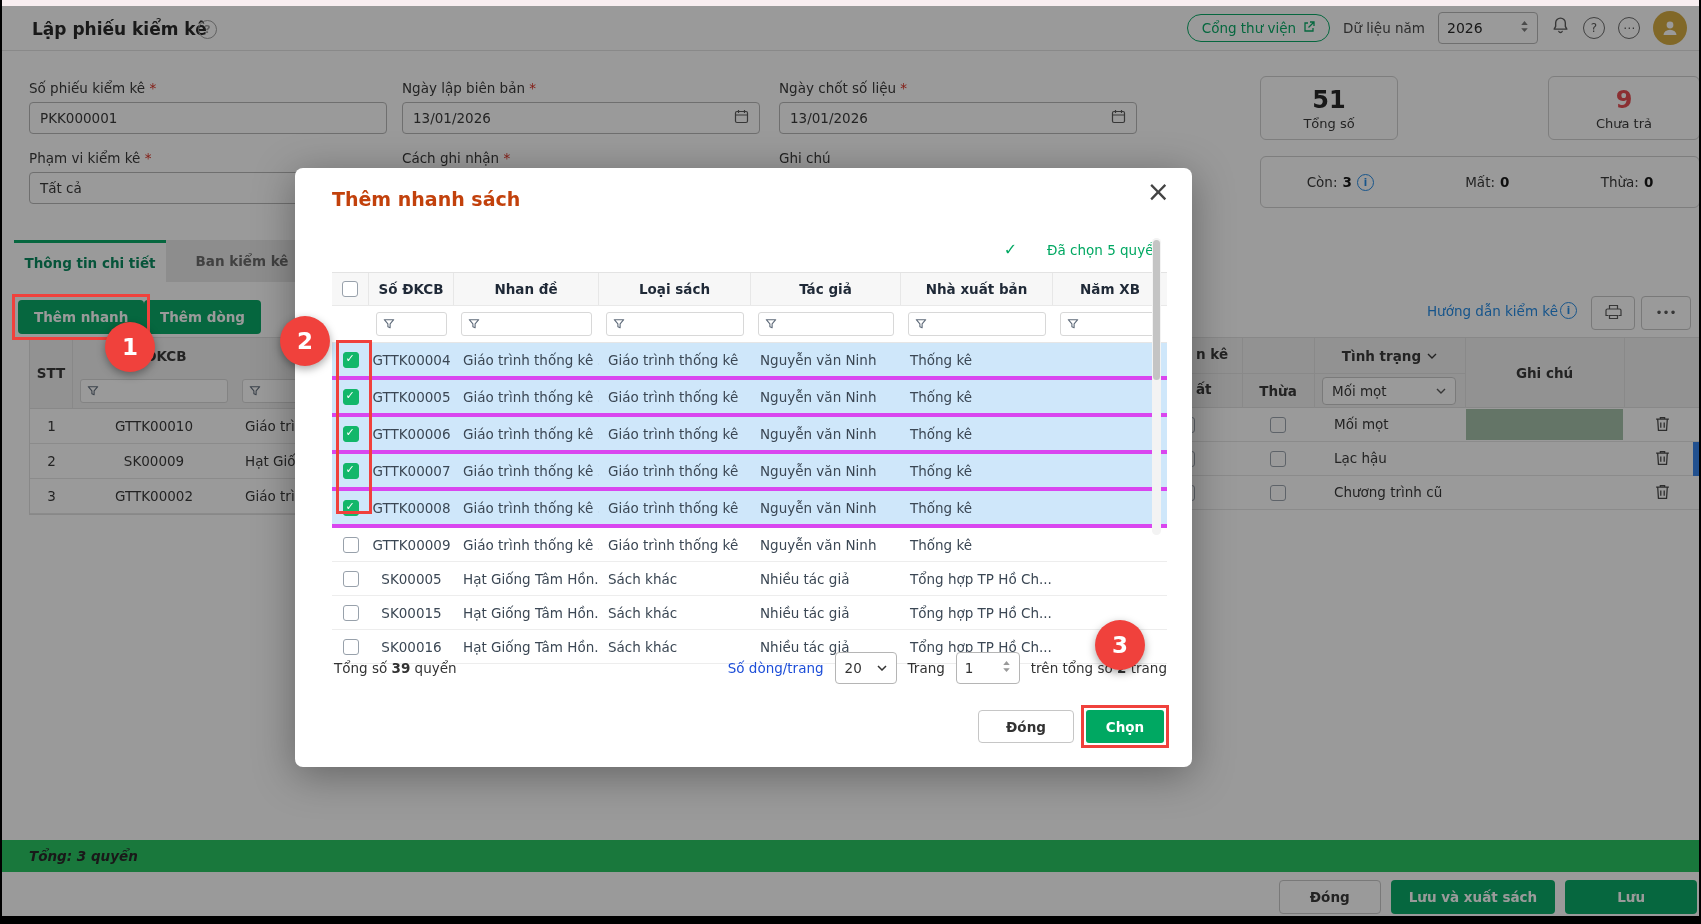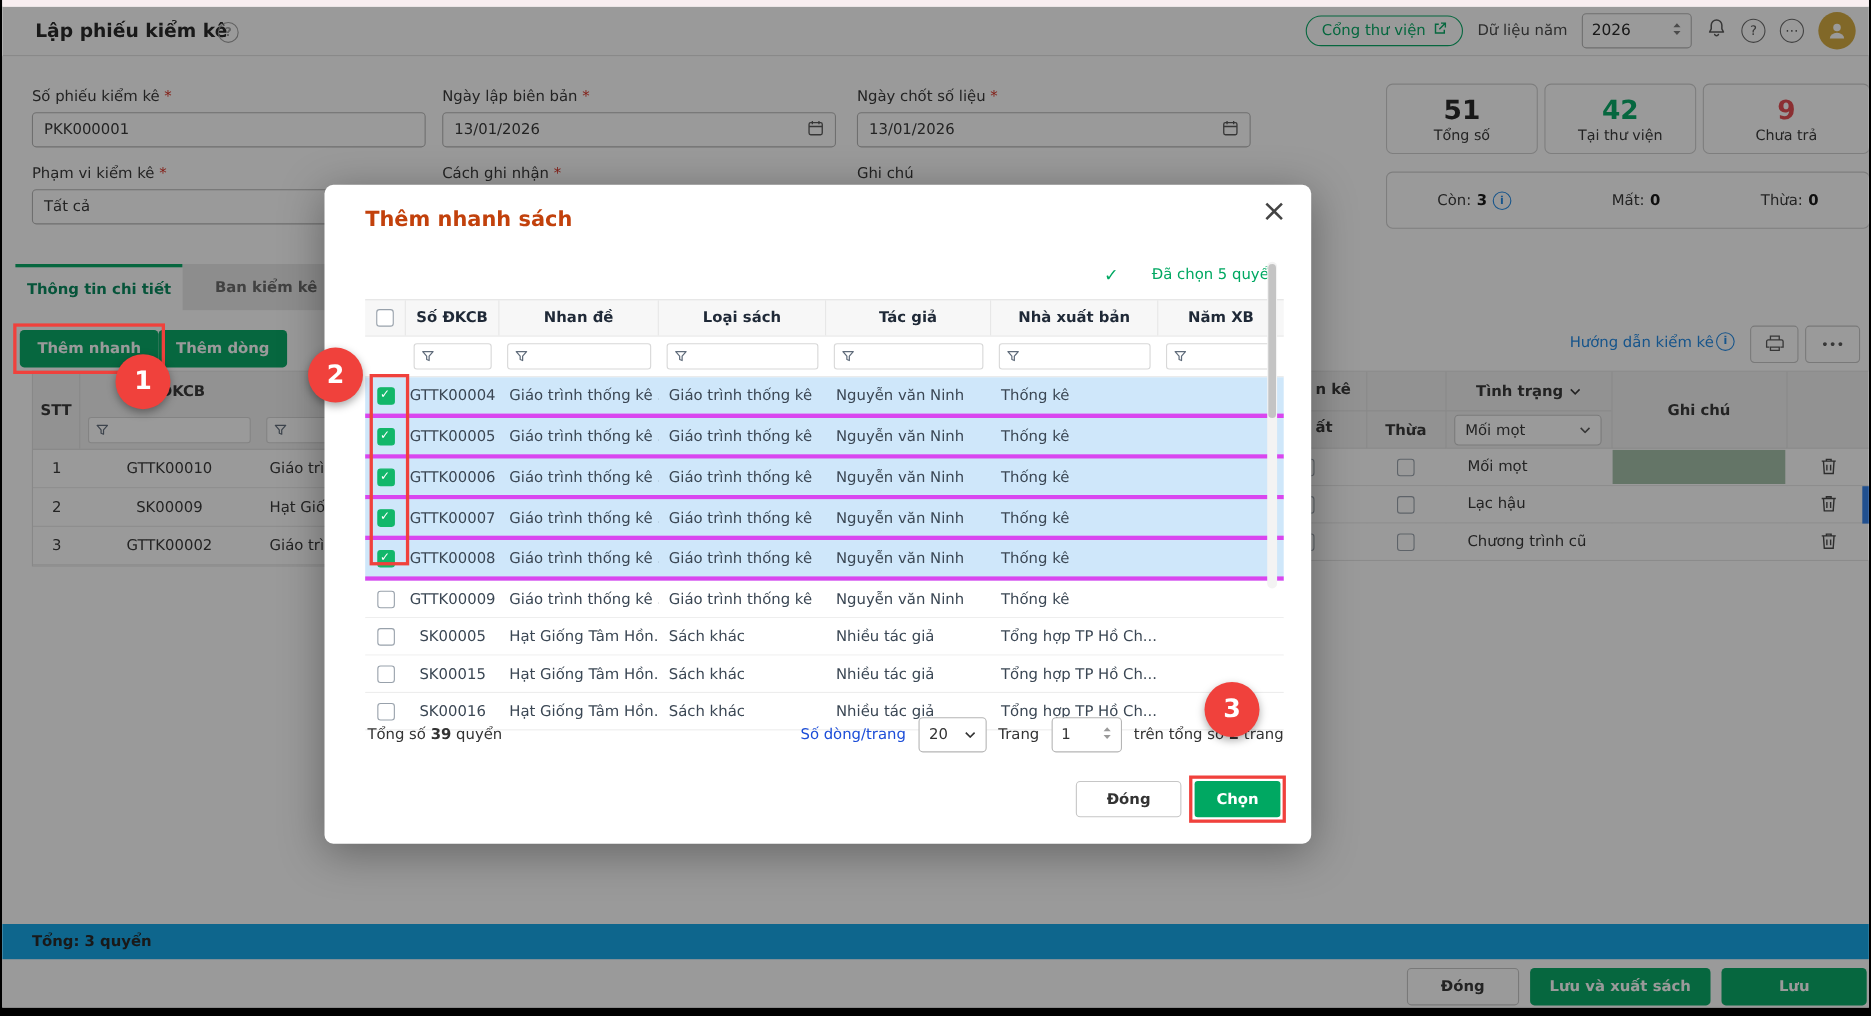--- a/index.html
+++ b/index.html
@@ -55,21 +55,21 @@
   .cb.checked{background:#12b76a;border-color:#12b76a;}
   .cb.checked::after{content:"✓";position:absolute;left:2px;top:-1px;color:#fff;font-size:11px;font-weight:bold;}
   
   .rt{position:absolute;left:1130px;top:337px;width:567px;height:172px;font-size:13.5px;color:#333;background:#fff;border-top:1px solid #e0e0e0;}
   .rt-head{position:absolute;left:0;top:0;width:100%;height:70px;background:#f1f1f1;border-bottom:1px solid #e0e0e0;box-sizing:border-box;}
   .rt-vline{position:absolute;top:0;width:1px;height:172px;background:#e2e2e2;}
   .rt-row{position:absolute;left:0;width:100%;height:34px;border-bottom:1px solid #e6e6e6;box-sizing:border-box;background:#fff;}
   .rt-status-filter{position:absolute;left:190px;top:39px;width:134px;height:28px;border:1px solid #c9c9c9;border-radius:4px;background:#fff;display:flex;align-items:center;justify-content:space-between;padding:0 9px;box-sizing:border-box;}
   .trash{position:absolute;left:523px;top:8px;}
   
-  .status-band{position:absolute;left:0;top:840px;right:0;height:32px;background:#0ea5e9;display:flex;align-items:center;}
+  .status-band{position:absolute;left:0;top:840px;right:0;height:32px;background:#22c55e;display:flex;align-items:center;font-style:italic;}
   .status-band span{margin-left:27px;font-weight:bold;font-size:13.5px;color:#222;}
   .footer-actions{position:absolute;top:880px;right:2px;display:flex;gap:10px;align-items:center;}
   .btn-outline{height:34px;border:1px solid #c6c6c6;border-radius:4px;background:#fff;color:#333;font-weight:bold;font-size:13.5px;padding:0 30px;font-family:inherit;}
   
   .overlay{position:absolute;left:0;top:6px;right:0;bottom:0;background:rgba(15,15,15,0.42);z-index:5;}
   .modal{position:absolute;left:293px;top:168px;width:897px;height:599px;background:#fff;border-radius:8px;box-shadow:0 8px 40px rgba(0,0,0,0.35);z-index:10;}
   .modal-title{position:absolute;left:37px;top:20px;font-size:19px;font-weight:bold;color:#c2410c;}
   .modal-close{position:absolute;right:22px;top:10px;font-size:28px;color:#444;line-height:1;cursor:pointer;}
   .sel-info{position:absolute;right:30px;top:72px;display:flex;align-items:center;gap:30px;color:#00a862;font-size:13.5px;}
   .mtable{position:absolute;left:37px;top:104px;width:835px;}
@@ -176,24 +176,20 @@
   </div>
   <div class="field" style="left:777px;top:150px;">
     <div class="flabel"><span>Ghi chú</span></div>
     <div class="finput"></div>
   </div>
 
   <div class="stat-card" style="left:1258px;width:136px;">
     <div class="stat-num" style="color:#212121;">51</div>
     <div class="stat-lbl">Tổng số</div>
   </div>
-  <div class="stat-card" style="left:1402px;width:136px;">
-    <div class="stat-num" style="color:#00a862;">42</div>
-    <div class="stat-lbl">Tại thư viện</div>
-  </div>
   <div class="stat-card" style="left:1546px;width:150px;">
     <div class="stat-num" style="color:#e5484d;">9</div>
     <div class="stat-lbl">Chưa trả</div>
   </div>
   <div class="sum-card">
     <div class="sum-item">
       <span>Còn:</span>
       <span class="sum-val">3</span>
       <span class="info-i">i</span>
     </div>

